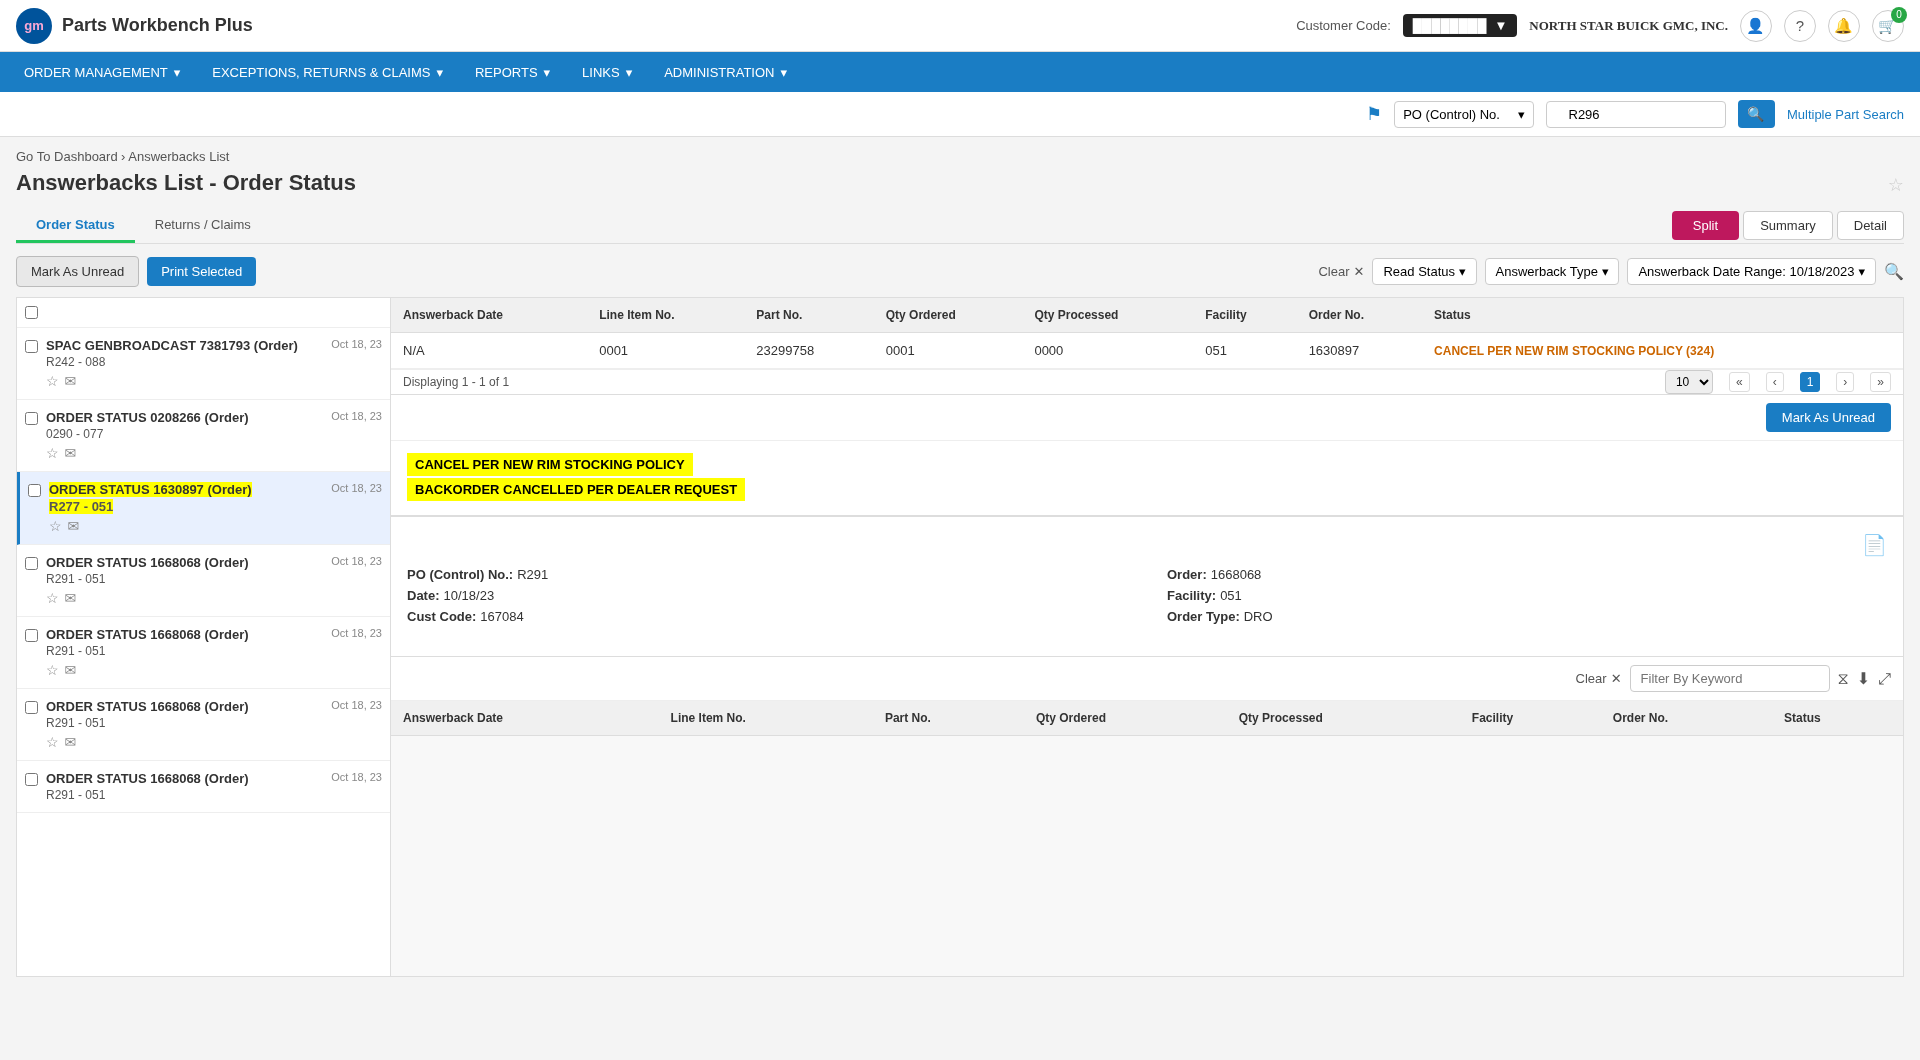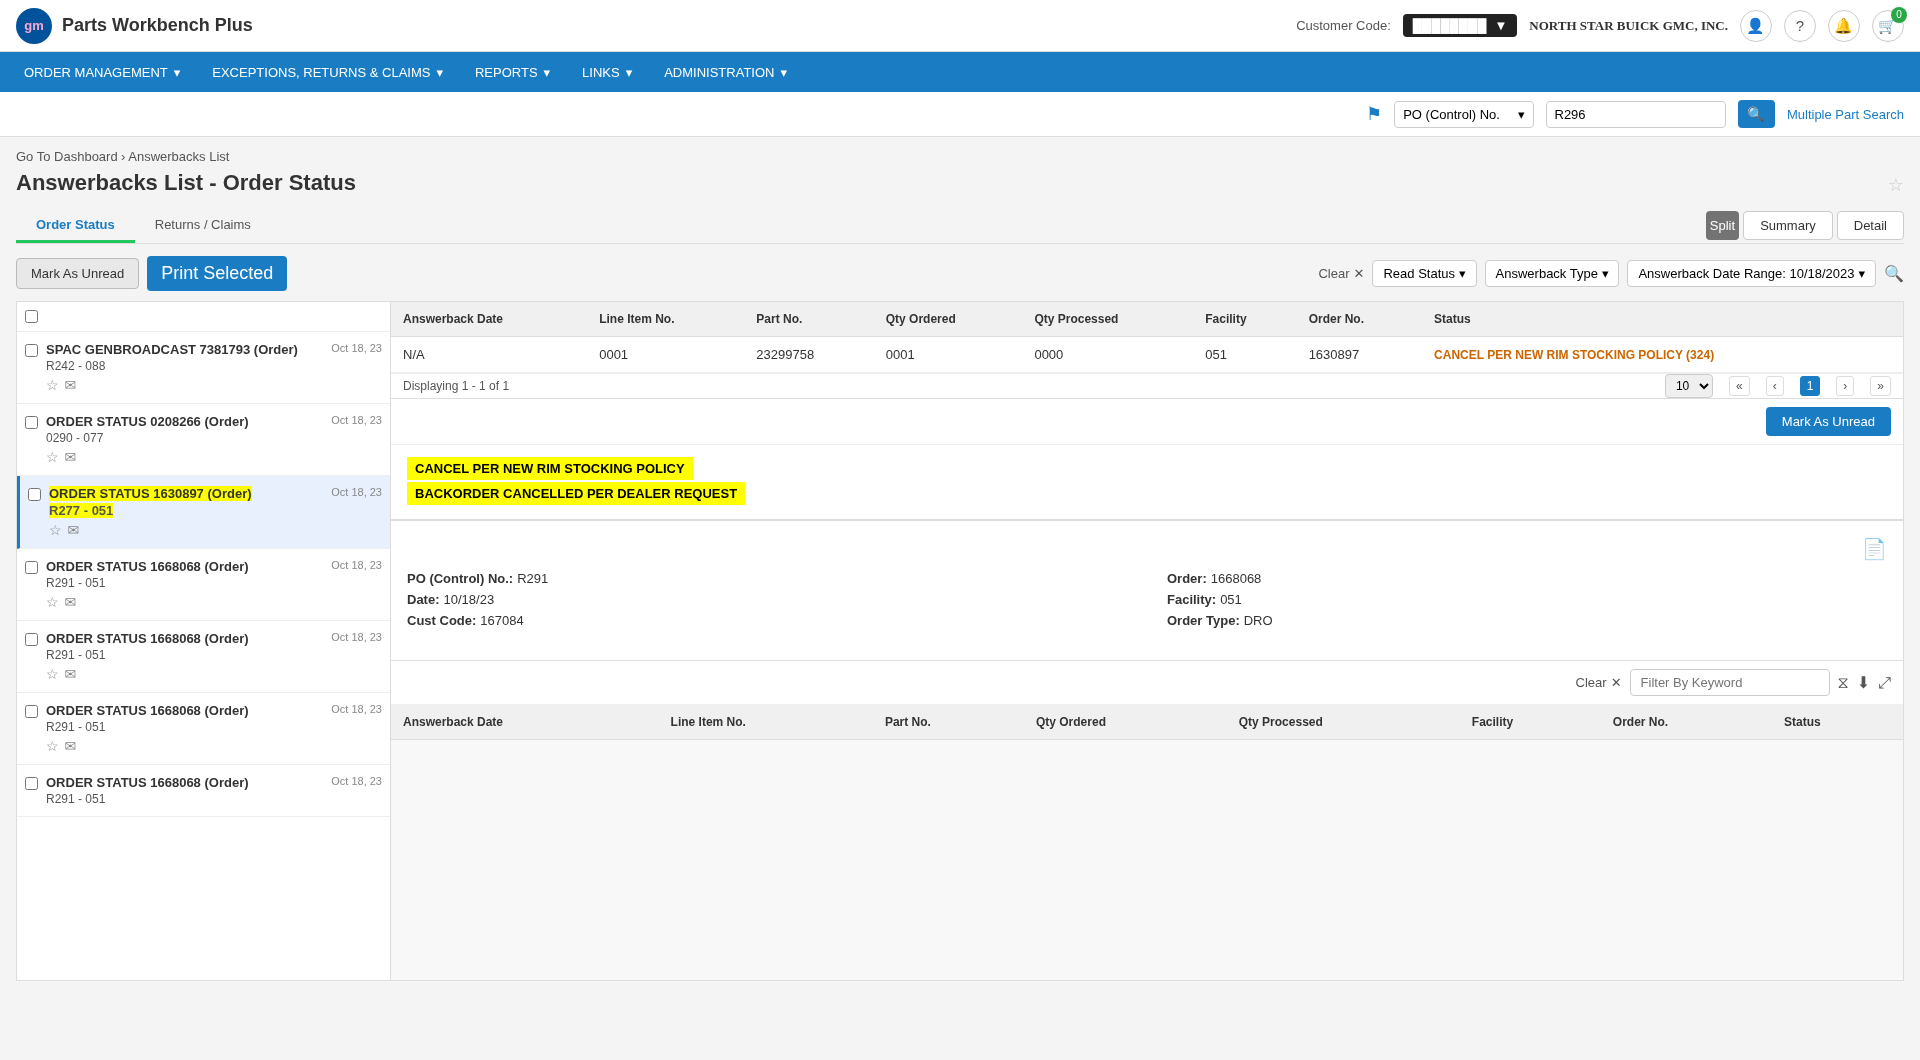--- a/index.html
+++ b/index.html
@@ -122,21 +122,21 @@
       font-size: 13px;
       display: flex;
       align-items: flex-start;
       gap: 18px;
       cursor: pointer;
       background: white;
     }
     .search-input-box {
       border: 1px solid #ccc;
       border-radius: 4px;
-      padding: 5px 8px;
+      padding: 5px 22px;
       font-size: 13px;
       width: 180px;
       outline: none;
     }
     .search-btn {
       background: #1a7dc4;
       color: white;
       border: none;
       border-radius: 4px;
       padding: 6px 10px;
@@ -168,25 +168,25 @@
       color: #555;
       border-bottom: 3px solid transparent;
     }
     .tab.active { color: #1a7dc4; border-bottom: 3px solid #22c55e; font-weight: 600; }
     .tab-right {
       margin-left: auto;
       display: flex;
       gap: 4px;
     }
     .split-btn {
-      background: #737373;
+      background: #be185d;
       color: white;
       border: none;
       border-radius: 4px;
-      padding: 6px 4px;
+      padding: 6px 21px;
       cursor: pointer;
       font-size: 13px;
     }
     .view-btn {
       background: white;
       color: #333;
       border: 1px solid #ccc;
       border-radius: 4px;
       padding: 6px 16px;
       cursor: pointer;
@@ -210,21 +210,21 @@
       font-size: 13px;
       font-weight: 500;
     }
     .print-btn {
       background: #1a7dc4;
       color: white;
       border: none;
       border-radius: 4px;
       padding: 7px 14px;
       cursor: pointer;
-      font-size: 18px;
+      font-size: 13px;
       font-weight: 500;
     }
     .toolbar-spacer { flex: 1; }
     .clear-btn {
       display: flex;
       align-items: center;
       gap: 4px;
       color: #555;
       cursor: pointer;
       font-size: 13px;

